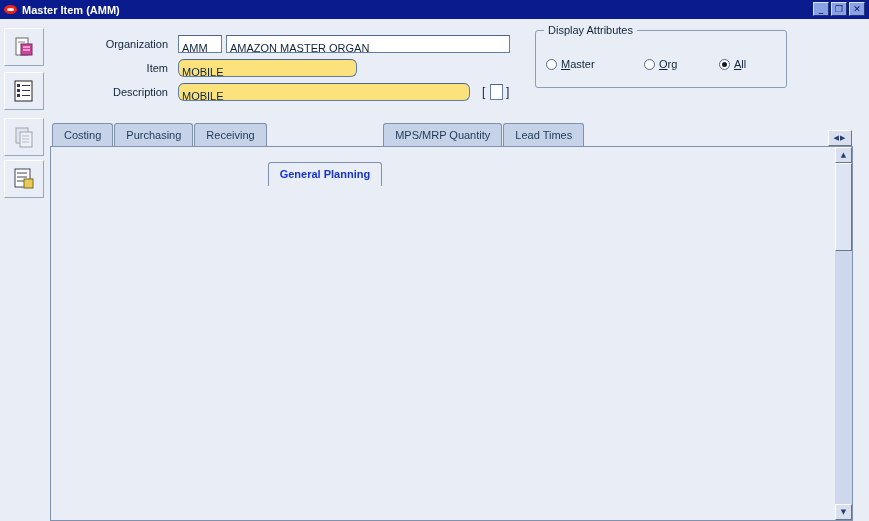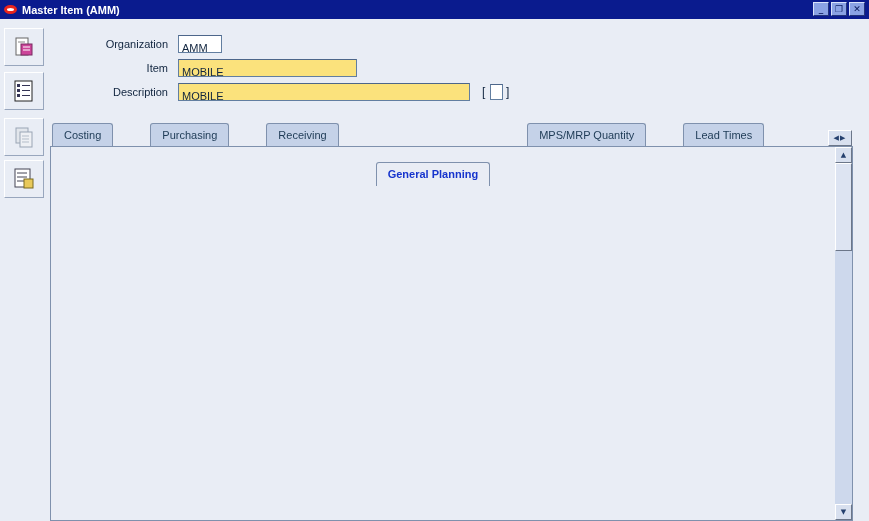--- a/index.html
+++ b/index.html
@@ -22,21 +22,21 @@
     font-weight:bold; font-family:"DejaVu Sans",sans-serif; cursor:default; }
   
   .sbtn{ position:absolute; left:4px; width:40px; height:38px; background:#e9edf5;
     border:1px solid; border-color:#ffffff #98a6bd #98a6bd #ffffff;
     display:flex; align-items:center; justify-content:center; }
   
   .lbl{ position:absolute; text-align:right; white-space:nowrap; height:15px; line-height:14px; }
   .fld{ position:absolute; height:18px; line-height:16px; padding:4px 3px;
     background:#fff; border:1px solid #627ea0; border-top-color:#4d668a;
     white-space:nowrap; overflow:hidden; }
-  .yellow{ background:#fbe27c; }
+  .yellow{ background:#fbe27c;border-radius:6px; }
   .gray{ background:#dfe4ec; }
   .num{ text-align:right; }
   .combo{ position:absolute; height:19px; display:flex; }
   .combo .ct{ flex:1; background:#fff; border:1px solid #627ea0; border-right:none;
     line-height:17px; padding:0 4px; white-space:nowrap; overflow:hidden; }
   .combo .ct.yellow{ background:#fbe27c; }
   .combo .ct.graytint{ background:#eef1f6; }
   .combo .cb{ width:17px; background:#d5d8df; text-align:center;
     border:1px solid; border-color:#f4f6fa #6b7689 #6b7689 #f4f6fa;
     font-size:7px; line-height:17px; color:#222; font-family:"DejaVu Sans",sans-serif; }
@@ -45,21 +45,21 @@
   .gtitle{ position:absolute; top:-8px; left:8px; background:#e9edf5; padding:0 4px;
     white-space:nowrap; line-height:14px; }
   
   .radio{ position:absolute; display:flex; align-items:center; gap:4px; height:14px; }
   .rdot{ width:11px; height:11px; border-radius:50%; background:#fff;
     border:1px solid #51688b; position:relative; flex:0 0 auto; }
   .radio.on .rdot::after{ content:""; position:absolute; left:2px; top:2px;
     width:5px; height:5px; border-radius:50%; background:#1b1b1b; }
   .u{ text-decoration:underline; }
   
-  .tabs{ position:absolute; left:52px; top:123px; display:flex; z-index:2;gap:36px; }
+  .tabs{ position:absolute; left:52px; top:123px; display:flex; z-index:2; }
   .tab{ height:23px; line-height:22px; padding:0 11px; background:#c5d2e8;
     border:1px solid #7f91ad; border-bottom:none; border-radius:3px 3px 0 0;
     margin-right:1px; color:#1d3a55; white-space:nowrap; }
   .tab.active{ height:24px; background:#e9edf5; color:#1634cd; font-weight:bold;margin-top:39px; }
   .tabscroll{ position:absolute; left:828px; top:130px; width:24px; height:16px;
     background:#d8e0ef; border:1px solid; border-color:#fff #6b7689 #6b7689 #fff;
     text-align:center; font-size:7px; line-height:14px; color:#25406e;
     font-family:"DejaVu Sans",sans-serif; letter-spacing:1px; }
   
   .content{ position:absolute; left:50px; top:146px; width:803px; height:375px;
@@ -123,30 +123,46 @@
       <rect x="3" y="2" width="15" height="18" fill="#ffffff" stroke="#445"></rect>
       <line x1="5" y1="6" x2="15" y2="6" stroke="#445"></line>
       <line x1="5" y1="10" x2="15" y2="10" stroke="#445"></line>
       <line x1="5" y1="14" x2="15" y2="14" stroke="#445"></line>
       <rect x="12" y="12" width="9" height="9" fill="#e8c95a" stroke="#7a6a20"></rect>
     </svg>
   </div>
 
   <div class="lbl" style="left:58px;top:37px;width:110px">Organization</div>
   <div class="fld" style="left:178px;top:35px;width:44px">AMM</div>
+  <div class="fld" style="left:226px;top:35px;width:284px">AMAZON MASTER ORGAN</div>
 
   <div class="lbl" style="left:118px;top:61px;width:50px">Item</div>
   <div class="fld yellow" style="left:178px;top:59px;width:179px">MOBILE</div>
 
   <div class="lbl" style="left:98px;top:85px;width:70px">Description</div>
   <div class="fld yellow" style="left:178px;top:83px;width:292px">MOBILE</div>
   <span class="brk" style="left:482px;top:84px">[</span>
   <div class="fld" style="left:490px;top:84px;width:13px;height:16px"></div>
   <span class="brk" style="left:506px;top:84px">]</span>
 
+  <div class="group" style="left:535px;top:30px;width:252px;height:58px">
+    <span class="gtitle">Display Attributes</span>
+    <div class="radio" style="left:10px;top:26px">
+      <span class="rdot"></span>
+      <span><span class="u">M</span><span>aster</span></span>
+    </div>
+    <div class="radio" style="left:108px;top:26px">
+      <span class="rdot"></span>
+      <span><span class="u">O</span><span>rg</span></span>
+    </div>
+    <div class="radio on" style="left:183px;top:26px">
+      <span class="rdot"></span>
+      <span><span class="u">A</span><span>ll</span></span>
+    </div>
+  </div>
 
   <div class="tabs">
     <div class="tab">Costing</div>
     <div class="tab">Purchasing</div>
     <div class="tab">Receiving</div>
     <div class="tab active">General Planning</div>
     <div class="tab">MPS/MRP Quantity</div>
     <div class="tab">Lead Times</div>
   </div>
   <div class="tabscroll">◀▶</div>

